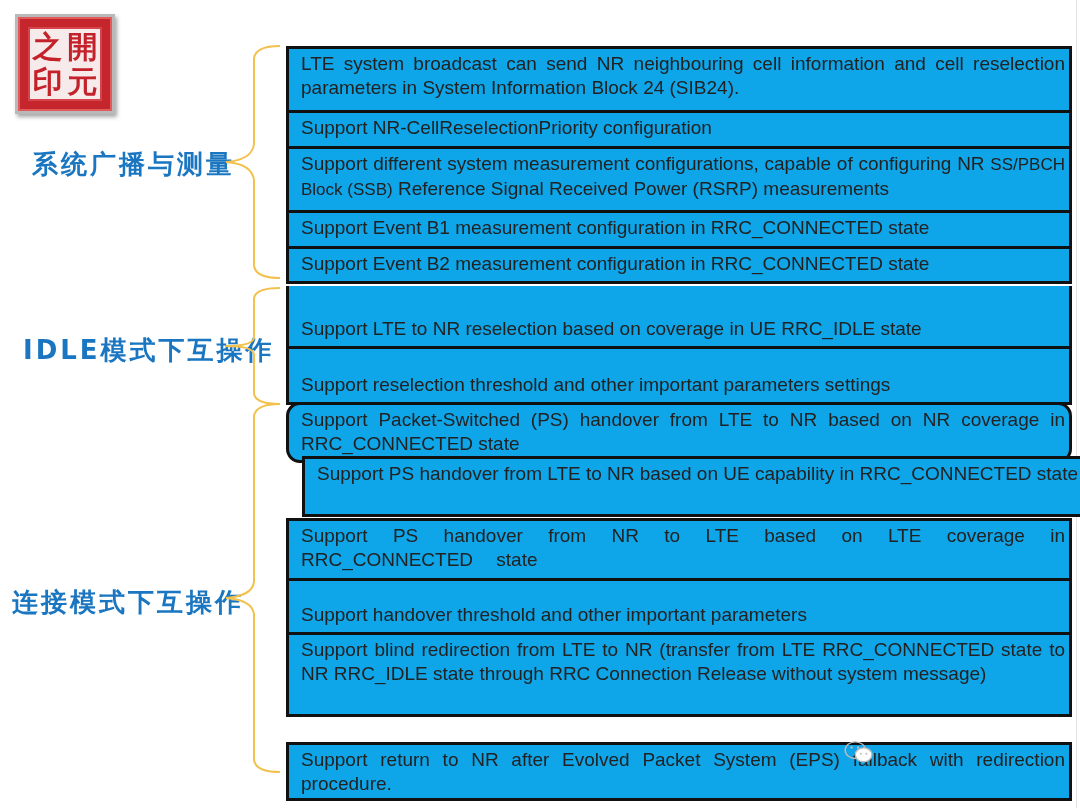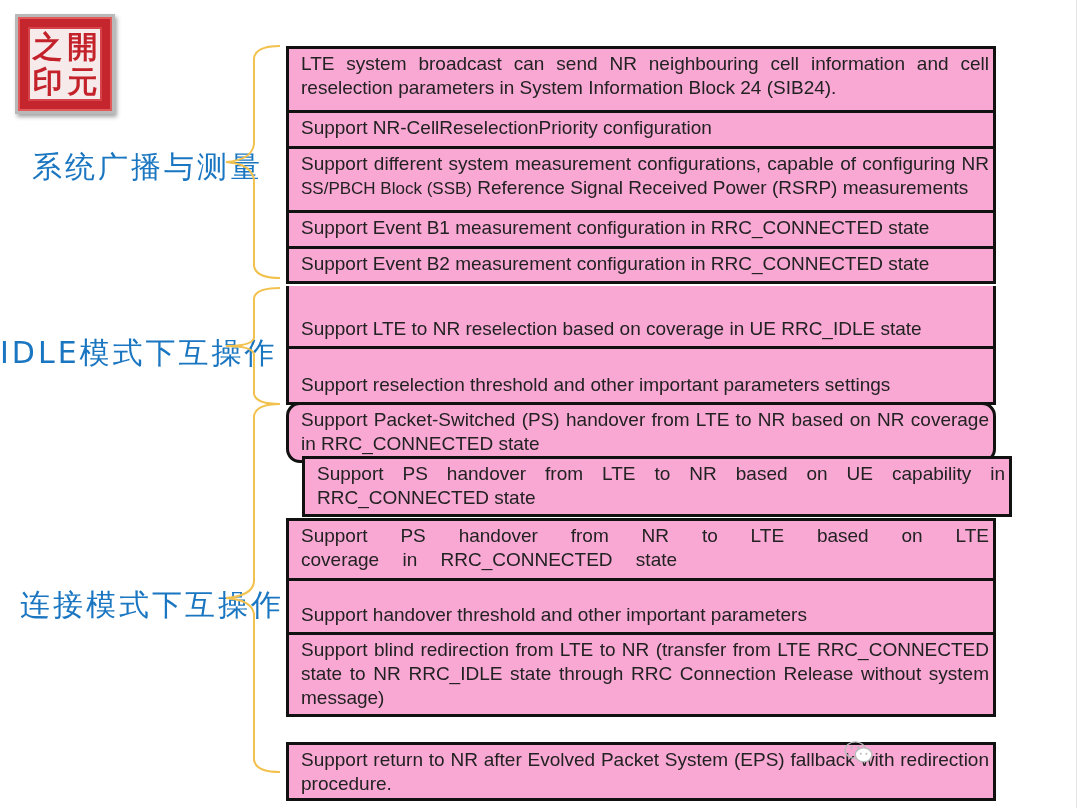--- a/index.html
+++ b/index.html
@@ -26,30 +26,30 @@
     border:2px solid #d4444a;
     display:grid; grid-template-columns:1fr 1fr; grid-template-rows:1fr 1fr;
     box-sizing:border-box;
   }
   .logo-inner span {
     font-family:"DejaVu Sans", sans-serif; font-weight:bold;
     color:#c4222b; font-size:30px; line-height:35px; text-align:center;
   }
   
   .cat {
-    position:absolute; color:#1a76c0; font-weight:normal;
-    font-family:"DejaVu Sans", sans-serif; font-size:30px;
+    position:absolute; color:#1a76c0; font-weight:bold;
+    font-family:"DejaVu Sans", sans-serif; font-size:26px;
     letter-spacing:3px; white-space:nowrap;
   }
   
   svg.brace { position:absolute; overflow:visible; }
   
   .row {
-    position:absolute; left:286px; width:710px; box-sizing:border-box;
-    border:3px solid #111; background:#f9a8d4;
+    position:absolute; left:286px; width:786px; box-sizing:border-box;
+    border:3px solid #111; background:#0ea5e9;
     color:#222; font-size:19px; line-height:24px;
     padding:3px 4px 0 12px; text-align:justify;
   }
   .row.bottom-text { display:flex; align-items:flex-end; padding-bottom:5px; }
   .small { font-size:17px; }
   .watermark {
     position:absolute; left:842px; top:740px;
     color:#d8d8d8; font-size:24px; white-space:nowrap;
     font-family:"DejaVu Sans", sans-serif;
     text-shadow: 0 0 2px #999, 1px 1px 1px #888;
@@ -65,22 +65,22 @@
 <div class="logo">
   <div class="logo-inner">
     <span>之</span>
     <span>開</span>
     <span>印</span>
     <span>元</span>
   </div>
 </div>
 
 <div class="cat" style="left:32px; top:147px;">系统广播与测量</div>
-<div class="cat" style="left:0; top:333px;">IDLE模式下互操作</div>
-<div class="cat" style="left:20px; top:585px;">连接模式下互操作</div>
+<div class="cat" style="left:23px; top:333px;">IDLE模式下互操作</div>
+<div class="cat" style="left:12px; top:585px;">连接模式下互操作</div>
 
 <svg class="brace" style="left:222px; top:44px;" width="64" height="236">
   <path d="M58 2 Q34 2 32 14 L32 100 Q30 116 4 118 Q30 120 32 136 L32 222 Q34 234 58 234" fill="none" stroke="#f2c14e" stroke-width="2"></path>
 </svg>
 <svg class="brace" style="left:222px; top:286px;" width="64" height="120">
   <path d="M58 2 Q34 2 32 12 L32 52 Q30 60 4 60 Q30 60 32 68 L32 108 Q34 118 58 118" fill="none" stroke="#f2c14e" stroke-width="2"></path>
 </svg>
 <svg class="brace" style="left:222px; top:402px;" width="64" height="372">
   <path d="M58 2 Q34 2 32 14 L32 180 Q30 194 4 196 Q30 198 32 212 L32 358 Q34 370 58 370" fill="none" stroke="#f2c14e" stroke-width="2"></path>
 </svg>

